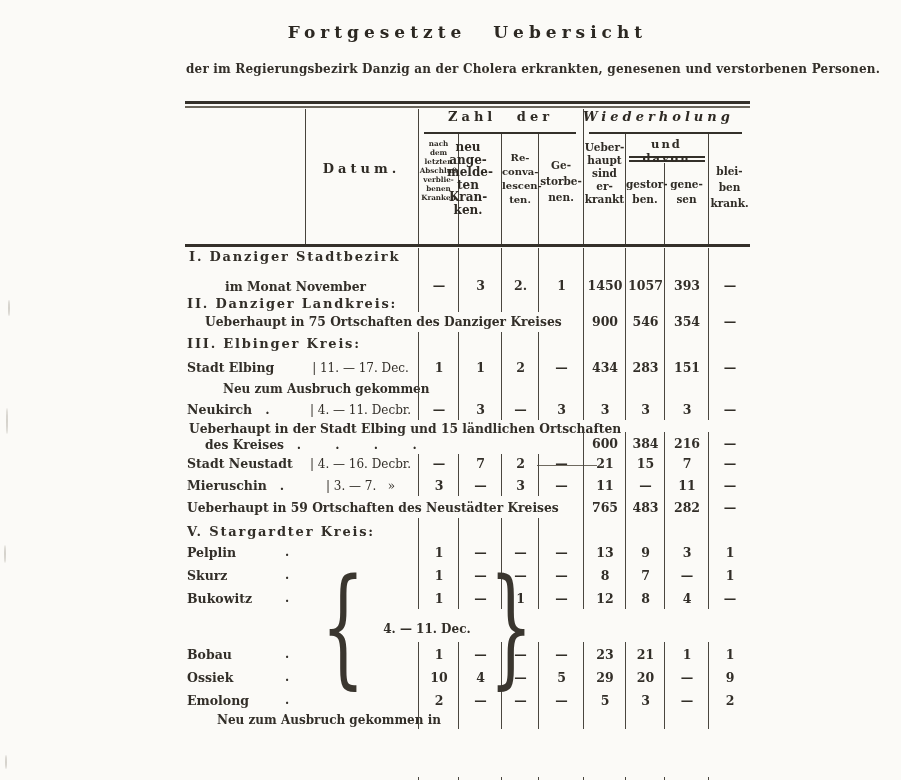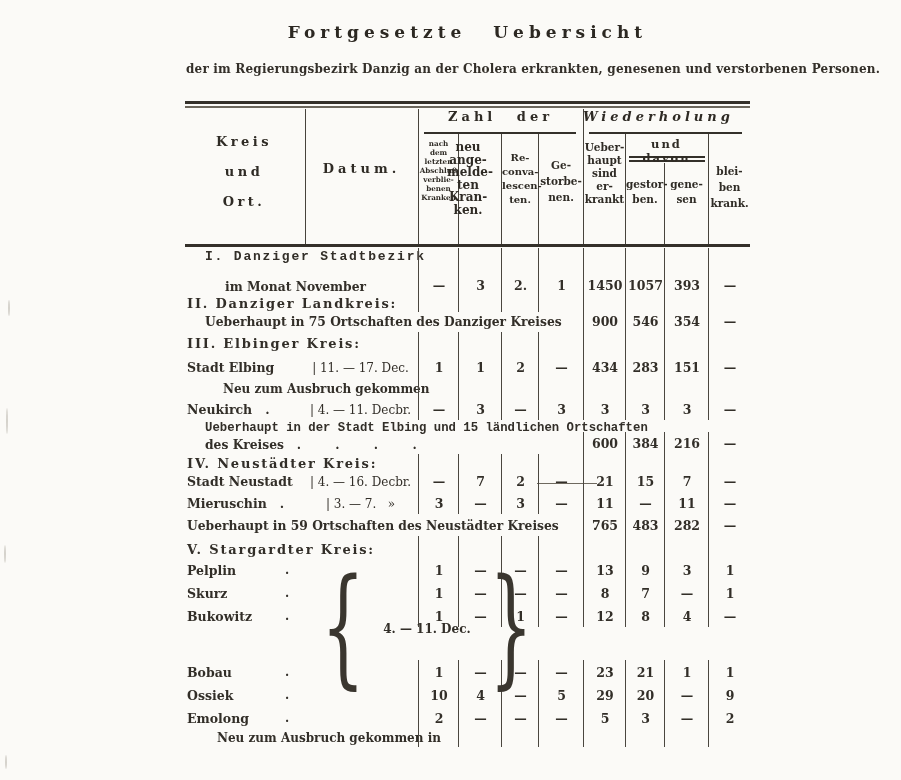--- a/index.html
+++ b/index.html
@@ -58,21 +58,21 @@
   .c7{left:398px;width:42px;}
   .c8{left:440px;width:39px;}
   .c9{left:479px;width:44px;}
   .c10{left:523px;width:42px;}
 
   .pname{position:absolute;left:2px;bottom:3px;font-weight:bold;font-size:12.5px;white-space:pre;}
   .pdate{position:absolute;left:118px;width:115px;bottom:3px;text-align:center;font-weight:normal;font-size:12px;white-space:pre;}
   .sect{position:absolute;left:2px;bottom:1px;font-weight:bold;font-size:13px;letter-spacing:1.8px;white-space:pre;}
   .note{position:absolute;left:22px;bottom:2px;font-weight:bold;font-size:12px;white-space:pre;margin-left:16px;}
   .spantext{position:absolute;left:2px;bottom:3px;font-weight:bold;font-size:12.3px;white-space:pre;}
-  .l1{position:absolute;left:20px;top:1px;font-weight:bold;font-size:12.3px;white-space:pre;font-family:Liberation Mono, monospace;}
+  .l1{position:absolute;left:4px;top:1px;font-weight:bold;font-size:12.3px;white-space:pre;}
   .l1.sect2{letter-spacing:1.8px;font-size:13px;}
   .l2{position:absolute;left:40px;bottom:2px;font-weight:bold;font-size:12.3px;white-space:pre;}
   .l2.ind20{left:20px;}
   .bdot{position:absolute;left:100px;bottom:4px;font-weight:bold;font-size:12px;}
 
   
   .bracket{
     position:absolute;left:118px;top:310px;width:117px;height:138px;
     display:flex;align-items:center;justify-content:space-between;pointer-events:none;
   }
@@ -111,23 +111,20 @@
   <div class="hv" style="left:120px;top:8px;height:135px;"></div>
   <div class="hv" style="left:233px;top:8px;height:135px;"></div>
   <div class="hv" style="left:398px;top:8px;height:135px;"></div>
   <div class="hv" style="left:273px;top:33px;height:110px;"></div>
   <div class="hv" style="left:316px;top:33px;height:110px;"></div>
   <div class="hv" style="left:353px;top:33px;height:110px;"></div>
   <div class="hv" style="left:440px;top:33px;height:110px;"></div>
   <div class="hv" style="left:523px;top:33px;height:110px;"></div>
   <div class="hv" style="left:479px;top:62px;height:81px;"></div>
 
-  <div class="hc hc1 lines">Kreis
-und
-Ort.</div>
   <div class="hc hc2">Datum.</div>
   <div class="hc g1">Zahl der</div>
   <div class="hc g2">Wiederholung</div>
   <div class="hc ud">und davon</div>
   <div class="hc h3 lines">nach dem
 letzten
 Abschluß
 verblie-
 benen
 Kranken</div>
@@ -244,31 +241,20 @@
 
   <div class="row" style="height:34px;">
     <span class="l1">Ueberhaupt in der Stadt Elbing und 15 ländlichen Ortschaften</span>
     <span class="l2 ind20">des Kreises   .        .        .        .</span>
     <span class="cell c7 half">600</span>
     <span class="cell c8 half">384</span>
     <span class="cell c9 half">216</span>
     <span class="cell c10 half">—</span>
   </div>
 
-  <div class="row" style="height:18px;">
-    <span class="sect">IV. Neustädter Kreis:</span>
-    <i class="cell c3"></i>
-      <i class="cell c4"></i>
-      <i class="cell c5"></i>
-      <i class="cell c6"></i>
-      <i class="cell c7"></i>
-      <i class="cell c8"></i>
-      <i class="cell c9"></i>
-      <i class="cell c10"></i>
-  </div>
 
   <div class="row" style="height:20px;">
     <span class="pname">Stadt Neustadt</span>
     <span class="pdate">| 4. — 16. Decbr.</span>
     <i class="strike"></i>
     <span class="cell c3">—</span>
     <span class="cell c4">7</span>
     <span class="cell c5">2</span>
     <span class="cell c6">—</span>
     <span class="cell c7">21</span>

